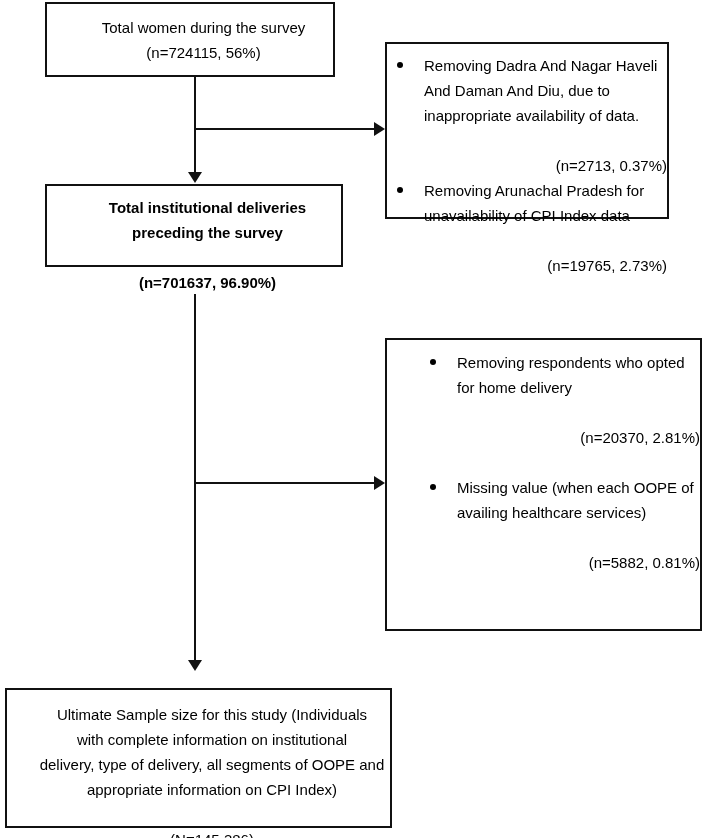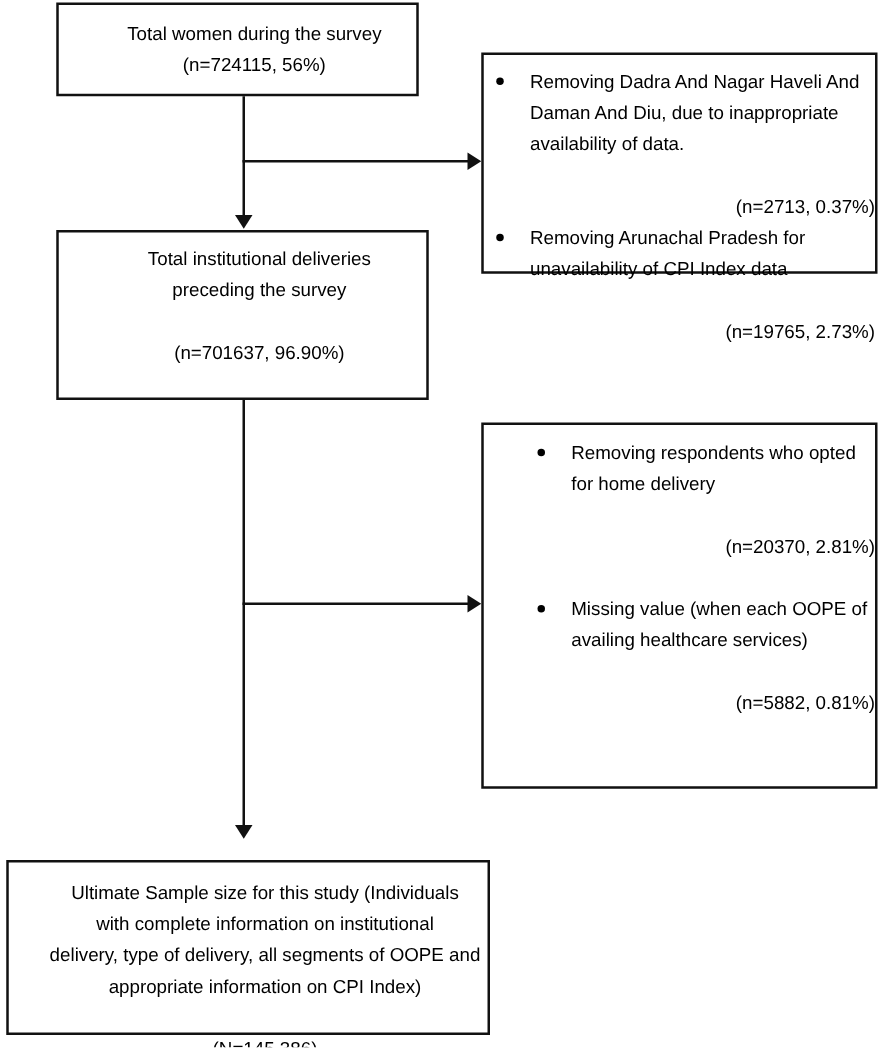--- a/index.html
+++ b/index.html
@@ -119,30 +119,30 @@
   <div class="hline" style="left:194px; top:482px; width:182px;"></div>
   <div class="arrow-right" style="left:374px; top:476px;"></div>
 
   <div class="box" style="left:45px; top:2px; width:290px; height:75px;">
     <div class="box-inner box-text" style="top:11px;">
       <span>Total women during the survey</span><br>
       <span>(n=724115, 56%)</span>
     </div>
   </div>
 
-  <div class="box" style="left:45px; top:184px; width:298px; height:136px;">
+  <div class="box" style="left:45px; top:184px; width:298px; height:83px;font-weight:bold;">
     <div class="box-inner box-text" style="top:9px;">
       <span>Total institutional deliveries</span><br>
       <span>preceding the survey</span>
       <span class="blank-line"></span>
       <span>(n=701637, 96.90%)</span>
     </div>
   </div>
 
-  <div class="box" style="left:385px; top:42px; width:317px; height:177px;">
+  <div class="box" style="left:385px; top:42px; width:284px; height:177px;">
     <ul class="bullets" style="margin-top:9px;">
       <li>
         <span class="dot"></span>
         <span class="just-last">Removing Dadra And Nagar Haveli And Daman And Diu, due to inappropriate availability of data.</span>
         <span class="num">(n=2713, 0.37%)</span>
       </li>
       <li>
         <span class="dot"></span>
         <span class="just-last">Removing Arunachal Pradesh for unavailability of CPI Index data</span>
         <span class="num">(n=19765, 2.73%)</span>

